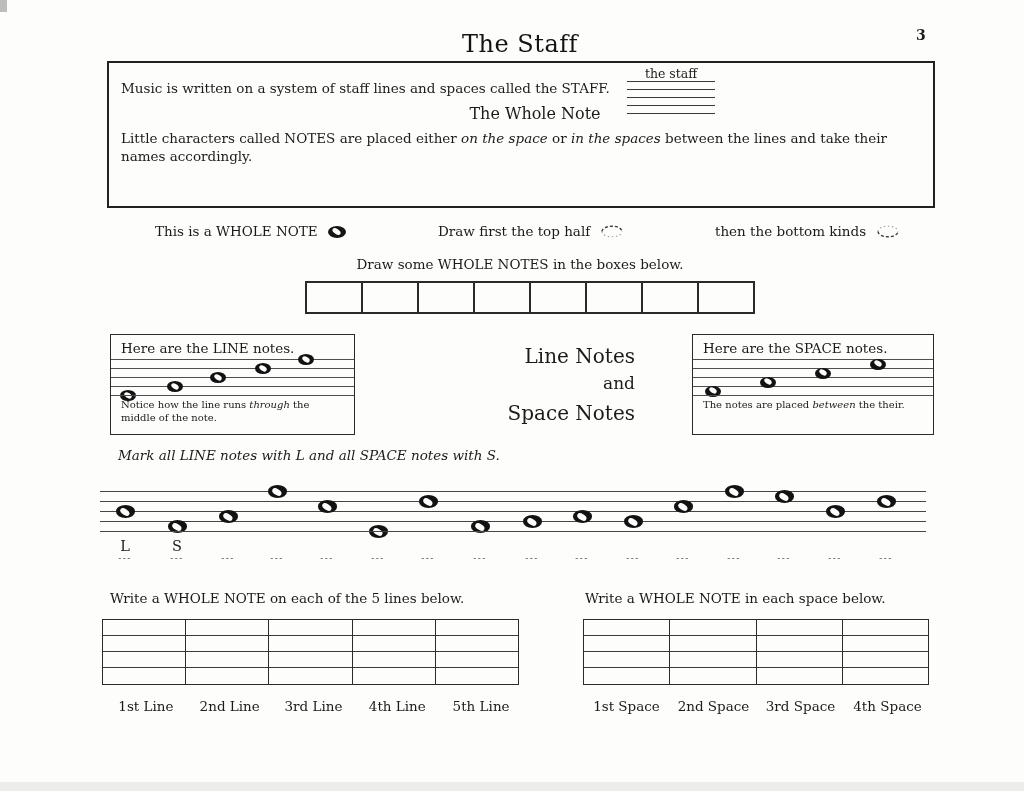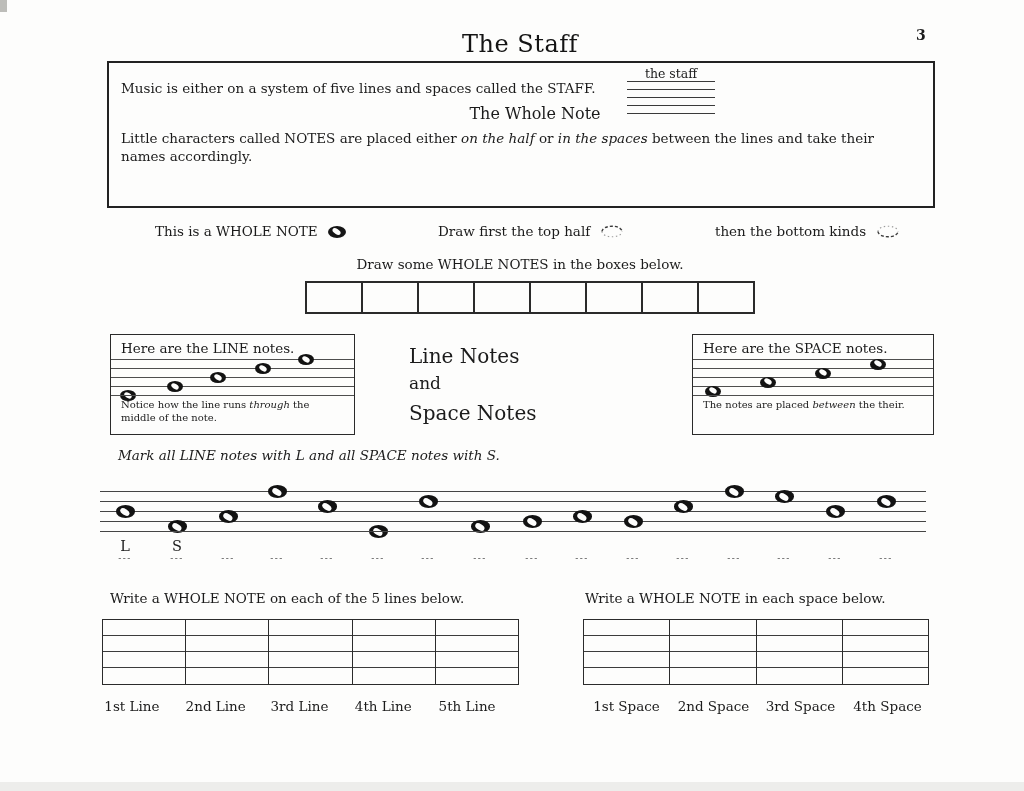--- a/index.html
+++ b/index.html
@@ -44,21 +44,21 @@
   
   .side-box{position:absolute;top:334px;border:1.6px solid #2a2a2a;background:#fdfdfc;}
   .side-box.left{left:110px;width:243px;height:99px;}
   .side-box.right{left:692px;width:240px;height:99px;}
   .side-box h3{margin:5px 10px 3px;font-size:13.5px;font-weight:500;}
   .box-staff{position:relative;height:37px;margin:2px 0 3px;
     background:repeating-linear-gradient(to bottom,#4e4e4e 0 1px,transparent 1px 9px);
     background-size:100% 37px;background-repeat:no-repeat;}
   .box-staff::after{content:"";position:absolute;left:0;right:0;bottom:0;border-bottom:1px solid #4e4e4e;}
   .side-caption{margin:2px 10px;font-size:10px;line-height:1.25;}
-  .center-title{position:absolute;left:409px;top:346px;width:245px;text-align:left;
+  .center-title{position:absolute;left:390px;top:346px;width:245px;text-align:right;
     font-size:20px;line-height:1.0;}
   .center-title .ct-line{margin:0 0 9px;}
   .center-title .ct-and{font-size:17px;margin:0 0 11px;}
   
   .ex-intro{position:absolute;left:118px;top:447px;font-size:13.5px;line-height:1.33;}
   .big-staff{position:relative;position:absolute;left:100px;top:491px;width:826px;height:41px;
     background:repeating-linear-gradient(to bottom,#454545 0 1px,transparent 1px 10px);
     background-size:100% 41px;background-repeat:no-repeat;}
   .big-staff::after{content:"";position:absolute;left:0;right:0;bottom:0;border-bottom:1px solid #454545;}
   .note{position:absolute;background:#121212;border-radius:50%;}
@@ -73,45 +73,45 @@
   .bc-left{left:110px;} .bc-right{left:585px;}
   .ex-grid{position:absolute;top:619px;height:64px;border:1.8px solid #2b2b2b;}
   .grid-left{left:102px;width:415px;} .grid-right{left:583px;width:344px;}
   .grid-lines{position:absolute;left:0;right:0;top:0;bottom:0;}
   .grid-hline{height:25%;border-bottom:1.1px solid #3c3c3c;box-sizing:border-box;}
   .grid-hline:last-child{border-bottom:none;}
   .grid-cells{position:absolute;left:0;right:0;top:0;bottom:0;display:flex;}
   .grid-cell{flex:1;border-right:1.8px solid #2b2b2b;}
   .grid-cell:last-child{border-right:none;}
   .grid-labels{position:absolute;top:698px;display:flex;font-size:13.5px;}
-  .gl-left{left:90px;width:419px;} .gl-right{left:583px;width:348px;}
+  .gl-left{left:104px;width:419px;} .gl-right{left:583px;width:348px;}
   .grid-label{flex:1;text-align:center;}
   
   .scan-bottom{position:absolute;left:0;bottom:0;width:100%;height:9px;background:#ededeb;}
   .scan-corner{position:absolute;left:0;top:0;width:7px;height:12px;background:#bdbdb9;}
 </style>
 </head>
 <body>
 
 <div class="page">
 
   <div class="page-number">3</div>
   <h1 class="title">The Staff</h1>
 
   <div class="intro-box">
-    <div class="intro-line1">Music is either on a system of five lines and spaces called the STAFF.</div>
+    <div class="intro-line1">Music is written on a system of staff lines and spaces called the STAFF.</div>
     <div class="mini-staff">
       <div class="ms-label">the staff</div>
       <div class="ms-line"></div>
       <div class="ms-line"></div>
       <div class="ms-line"></div>
       <div class="ms-line"></div>
     </div>
     <h2 class="intro-heading">The Whole Note</h2>
-    <p class="intro-para"><span>Little characters called NOTES are placed either </span><em>on the half</em><span> or </span><em>in the spaces</em><span> between the lines and take their names accordingly.</span></p>
+    <p class="intro-para"><span>Little characters called NOTES are placed either </span><em>on the space</em><span> or </span><em>in the spaces</em><span> between the lines and take their names accordingly.</span></p>
   </div>
 
   <div class="demo-row">
     <span class="demo-item demo-1"><span>This is a WHOLE NOTE</span><span class="wnote"></span></span>
     <span class="demo-item demo-2"><span>Draw first the top half</span><svg class="half-glyph" width="24" height="15" viewBox="0 0 24 15">
           <path d="M2,7.5 A10,5.3 0 0 1 22,7.5" fill="none" stroke="#3a3a3a" stroke-width="1.4" stroke-dasharray="3 2"></path>
           <path d="M2,7.5 A10,5.3 0 0 0 22,7.5" fill="none" stroke="#9a9a9a" stroke-width="1.1" stroke-dasharray="1.4 2.6"></path>
         </svg></span>
     <span class="demo-item demo-3"><span>then the bottom kinds</span><svg class="half-glyph" width="24" height="15" viewBox="0 0 24 15">
           <path d="M2,7.5 A10,5.3 0 0 1 22,7.5" fill="none" stroke="#9a9a9a" stroke-width="1.1" stroke-dasharray="1.4 2.6"></path>

